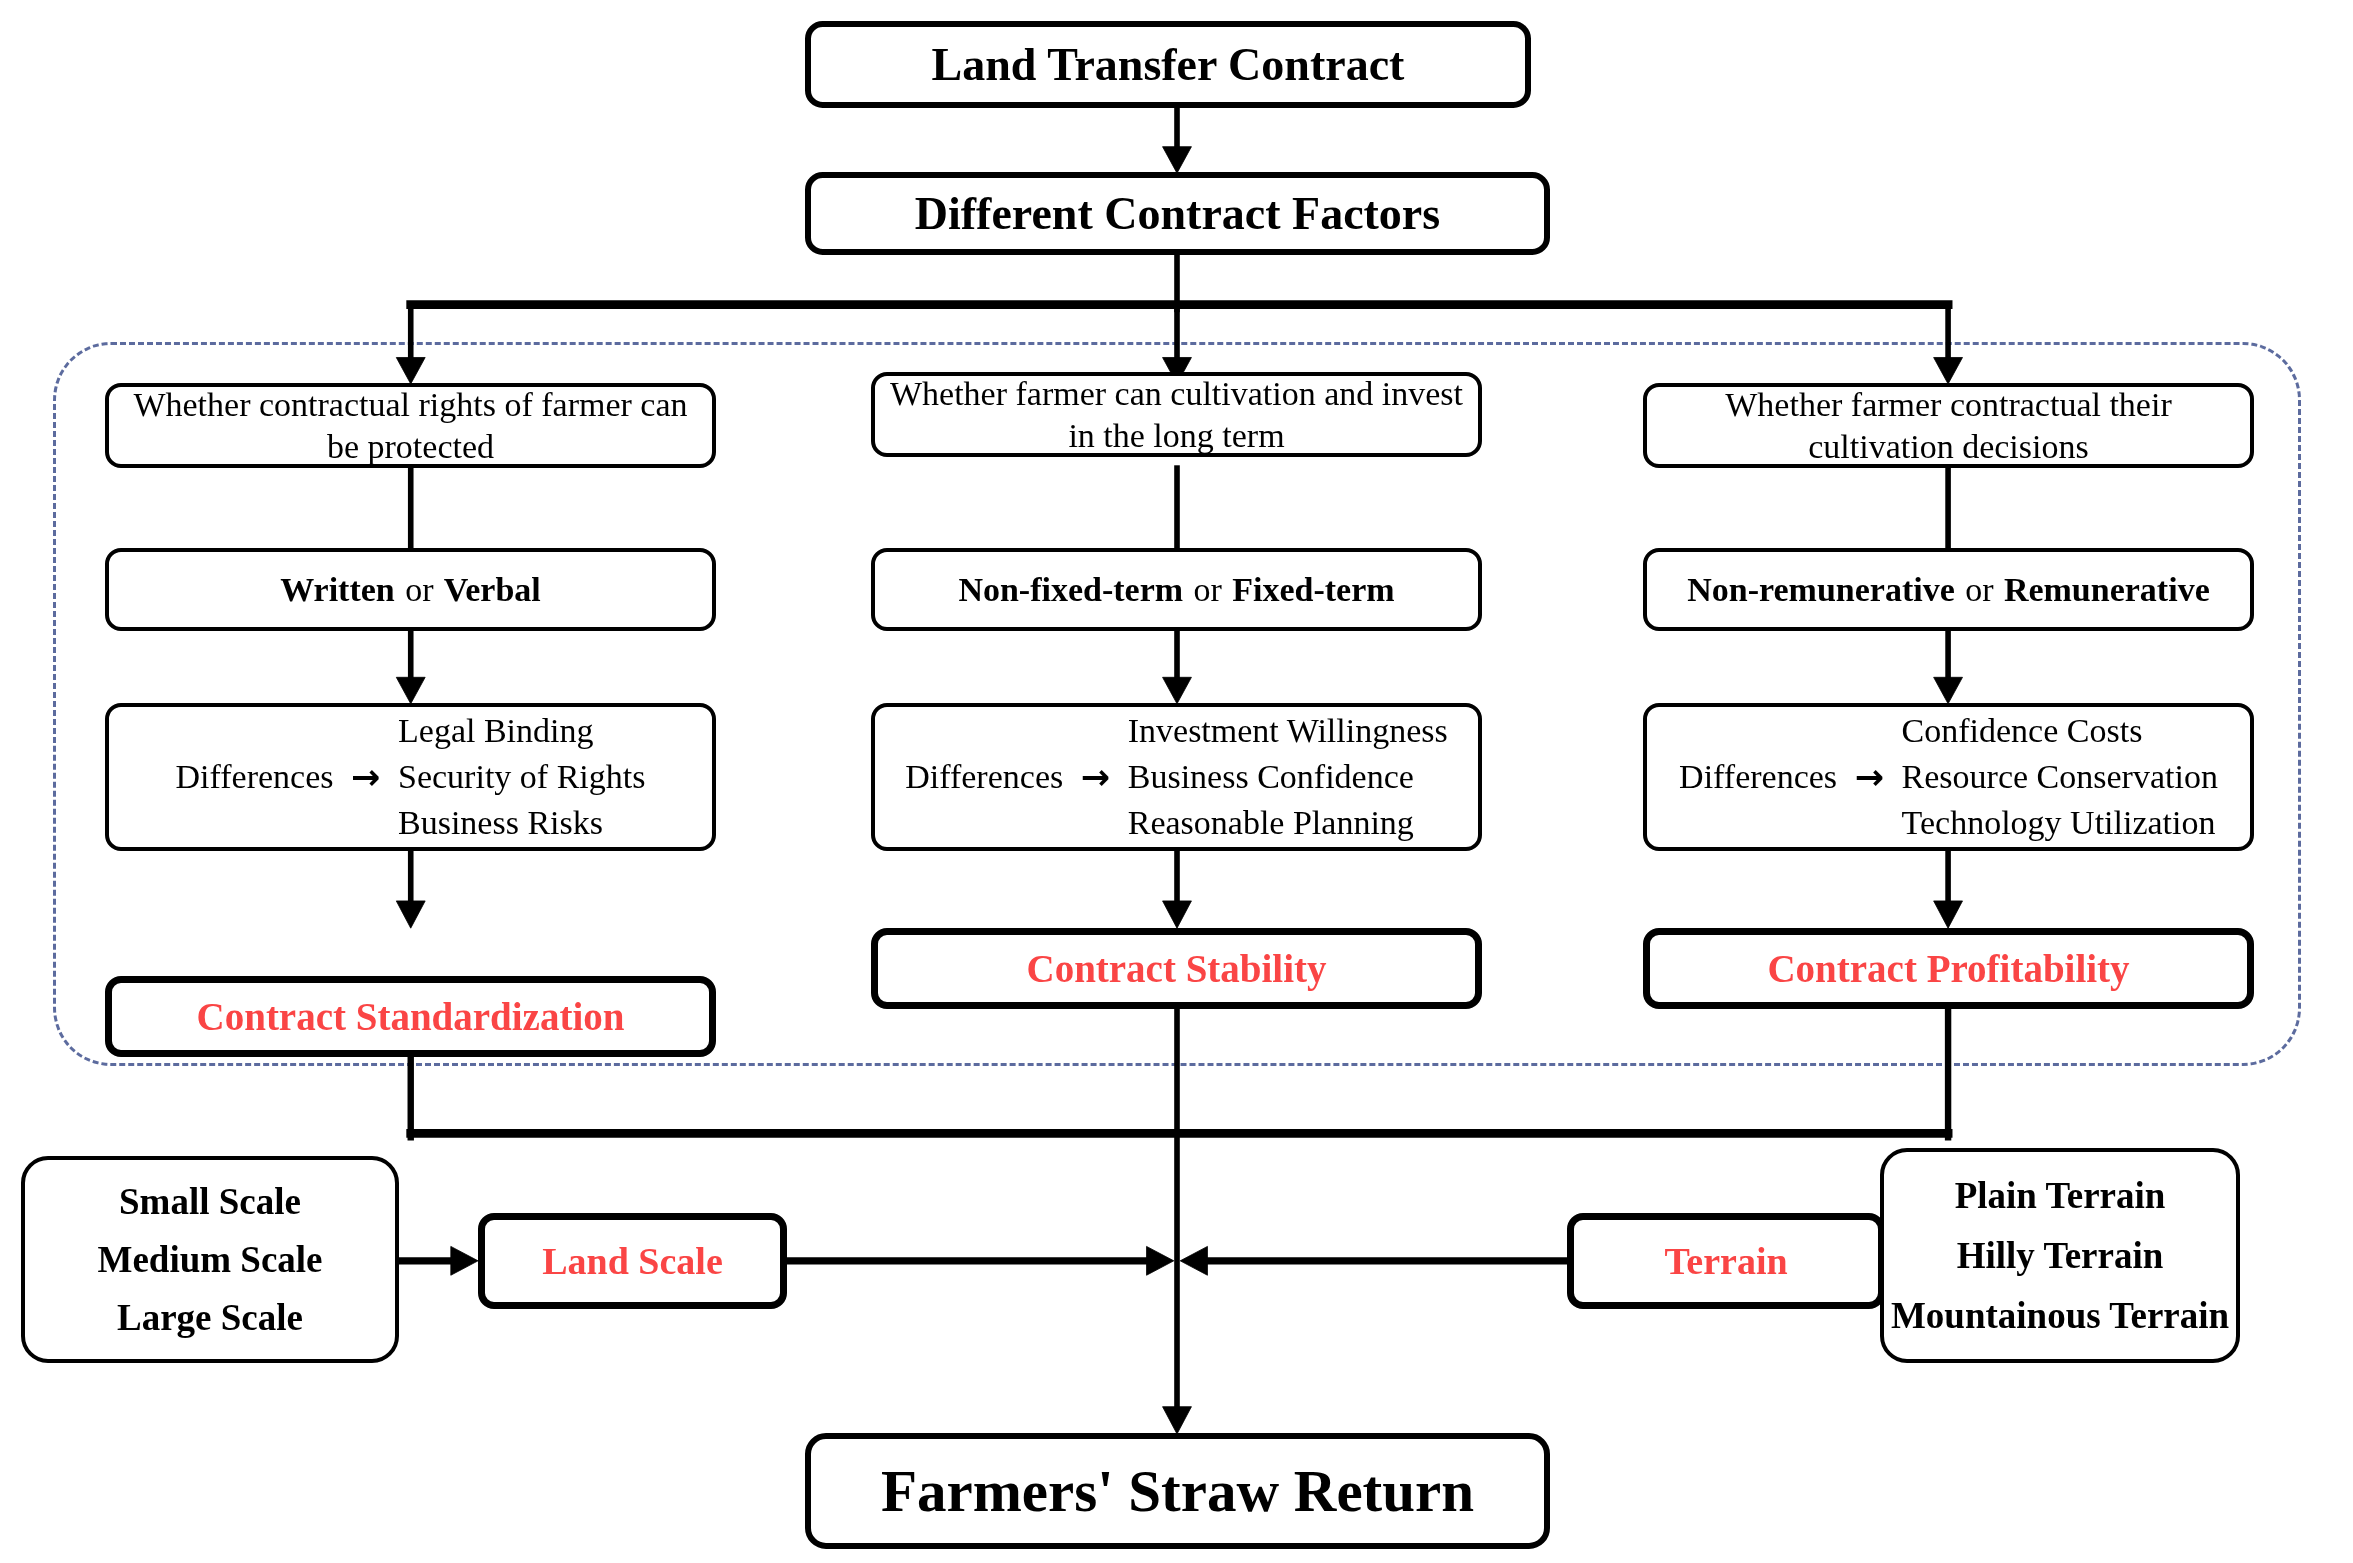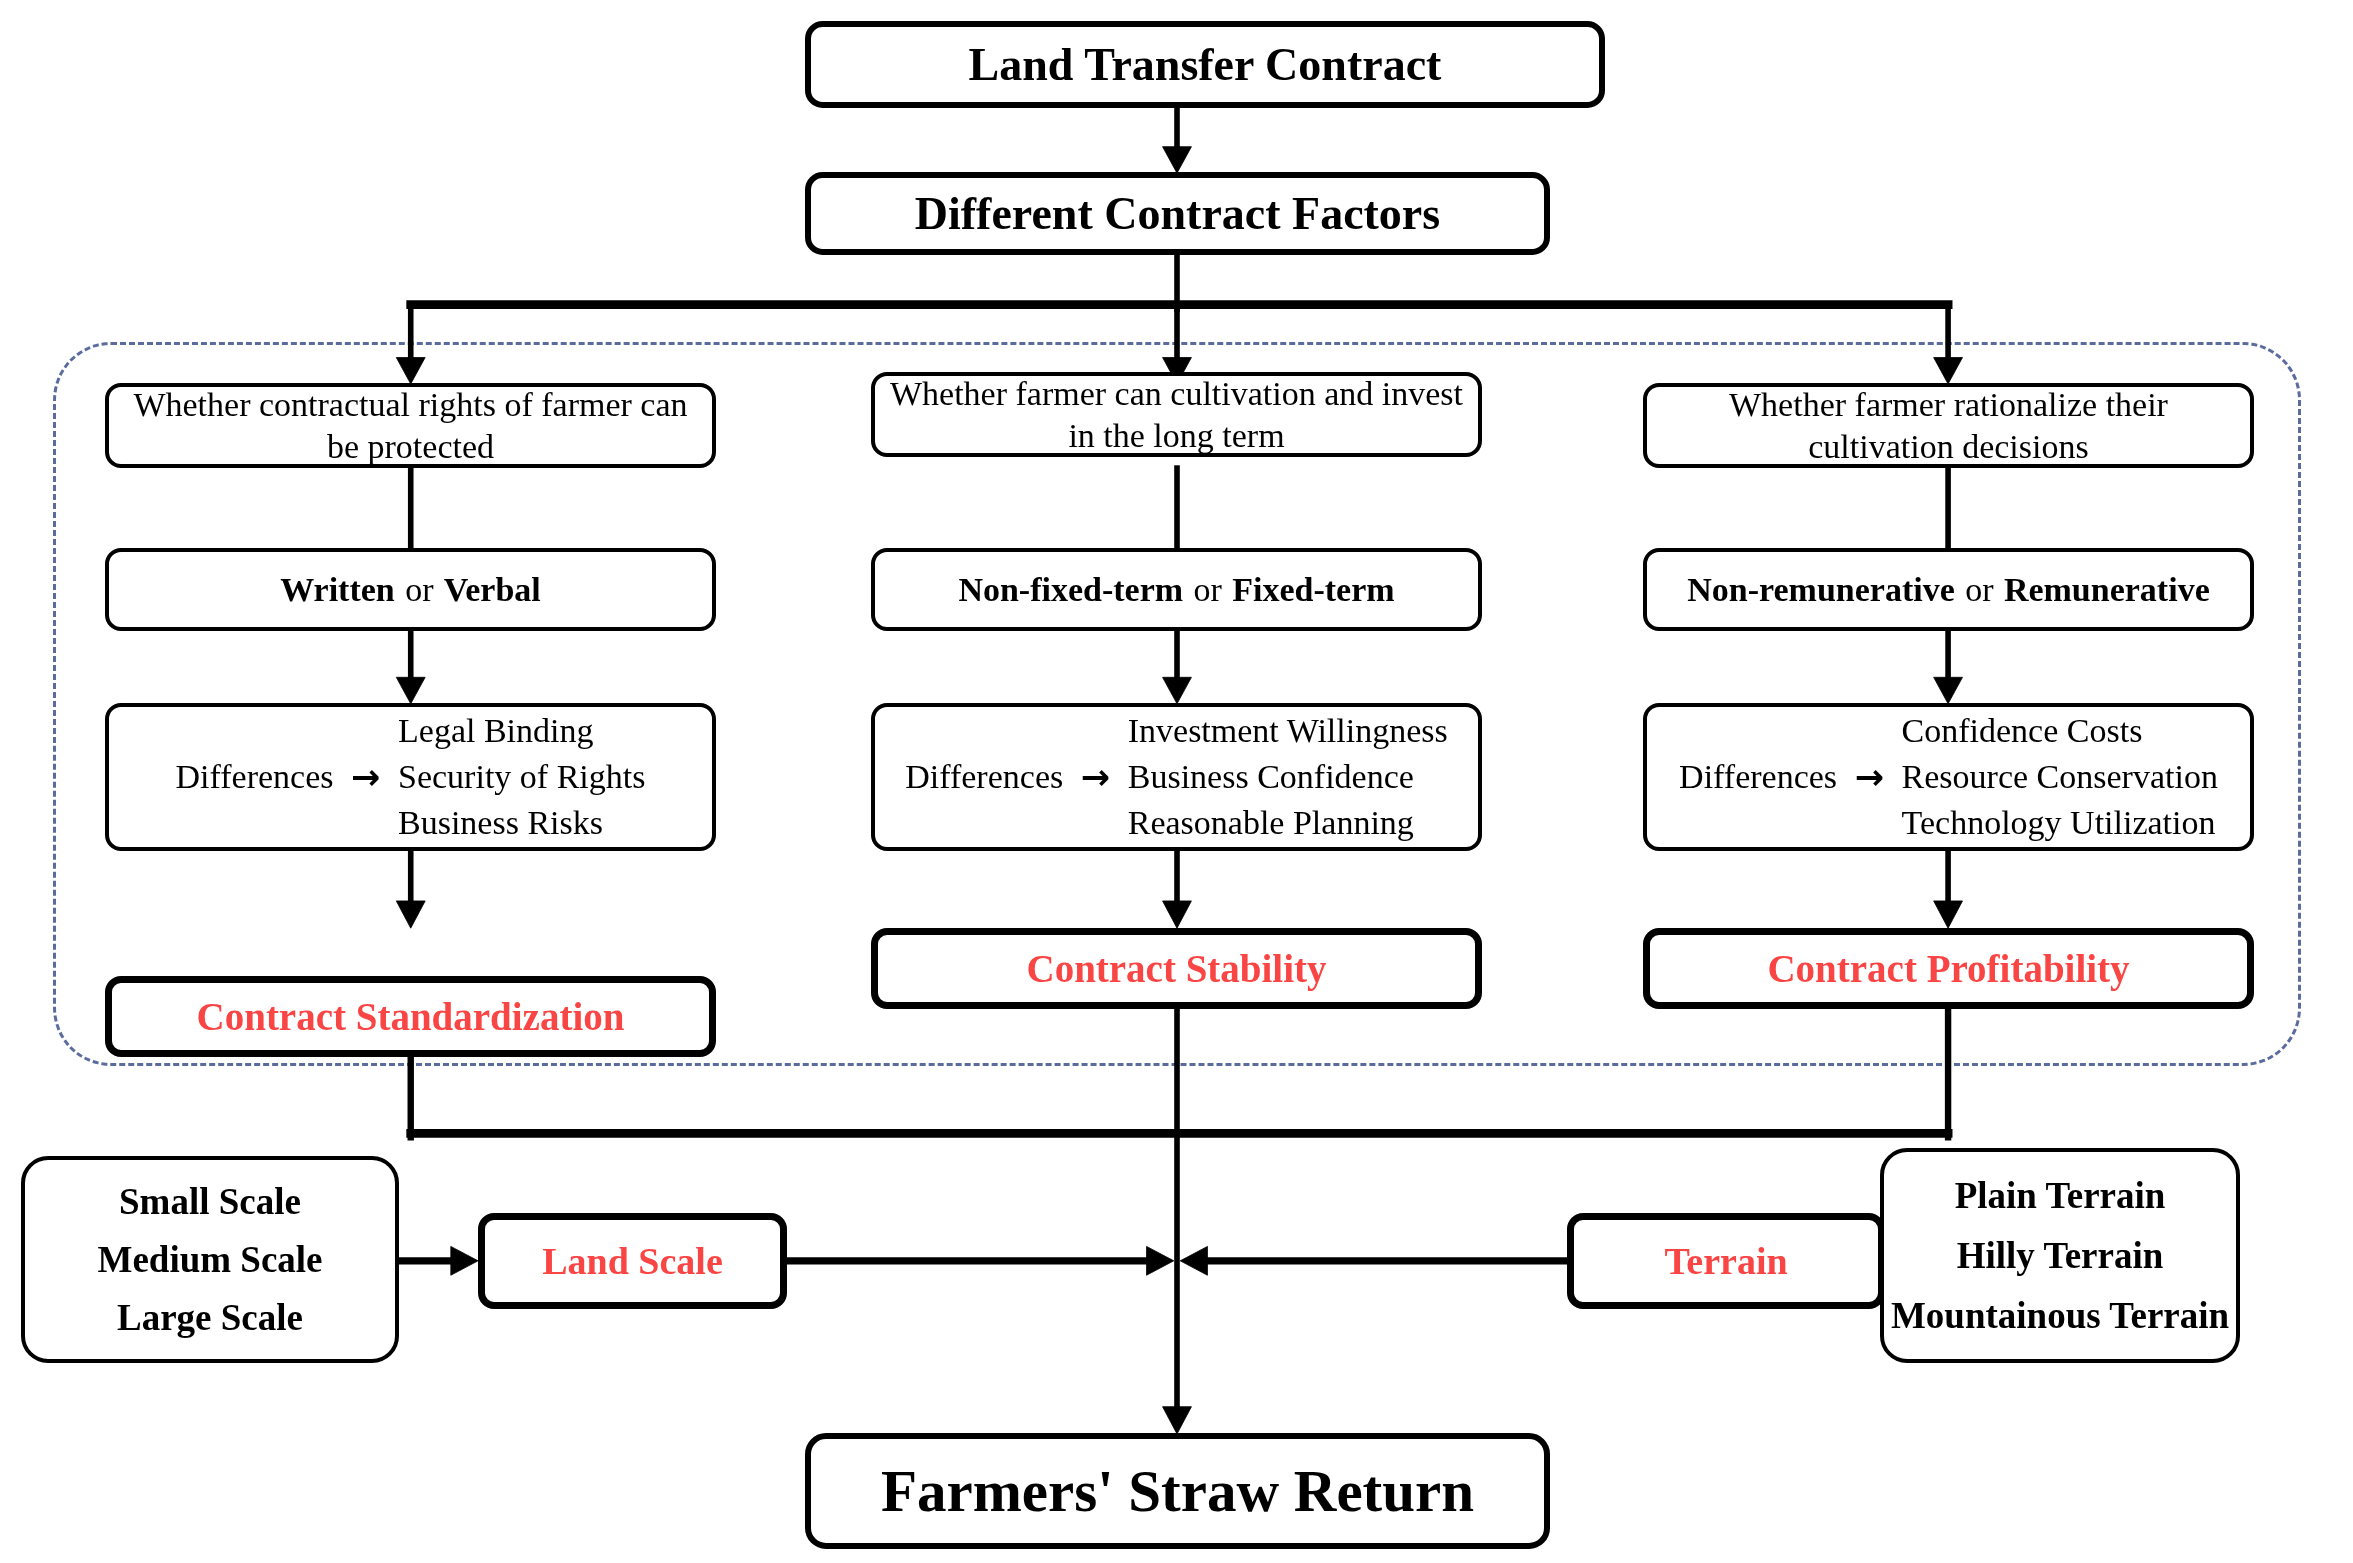--- a/index.html
+++ b/index.html
@@ -125,21 +125,21 @@
     </g>
 
     <g>
       <path class="ln" d="M2444 1573 H 2386" stroke-width="9"></path>
       <polygon points="2386,1555 2386,1591 2352,1573"></polygon>
       <path class="ln" d="M1955 1573 H 1506" stroke-width="9"></path>
       <polygon points="1506,1555 1506,1591 1472,1573"></polygon>
     </g>
   </svg>
 
-  <div class="box headerbox" style="left:805px;top:21px;width:800px;height:87px;">
+  <div class="box headerbox" style="left:805px;top:21px;width:726px;height:87px;">
     <span>Land Transfer Contract</span>
   </div>
 
   <div class="box headerbox" style="left:805px;top:172px;width:745px;height:83px;">
     <span>Different Contract Factors</span>
   </div>
 
   <div class="box rowA" style="left:105px;top:383px;width:611px;height:85px;">
     <span>Whether contractual rights of farmer can be protected</span>
   </div>
@@ -180,21 +180,21 @@
         <span>Business Confidence</span><br>
         <span>Reasonable Planning</span>
       </span>
     </div>
   </div>
   <div class="box thickbox rowD redlabel" style="left:871px;top:928px;width:611px;height:81px;">
     <span>Contract Stability</span>
   </div>
 
   <div class="box rowA" style="left:1643px;top:383px;width:611px;height:85px;">
-    <span>Whether farmer rationalize their cultivation decisions</span>
+    <span>Whether farmer contractual their cultivation decisions</span>
   </div>
   <div class="box rowB" style="left:1643px;top:548px;width:611px;height:83px;">
     <span>
       <b>Non-remunerative</b><span class="orword">or</span><b>Remunerative</b>
     </span>
   </div>
   <div class="box rowC" style="left:1643px;top:703px;width:611px;height:148px;">
     <div class="c-inner">
       <span>Differences</span>
       <span class="arrow-glyph">→</span>

